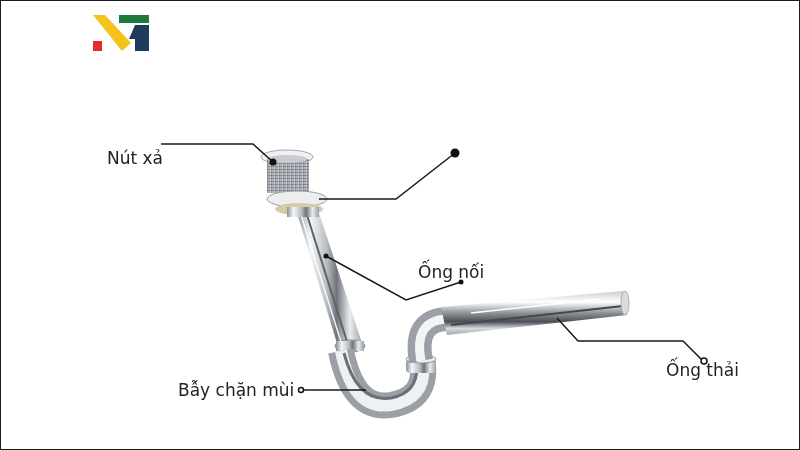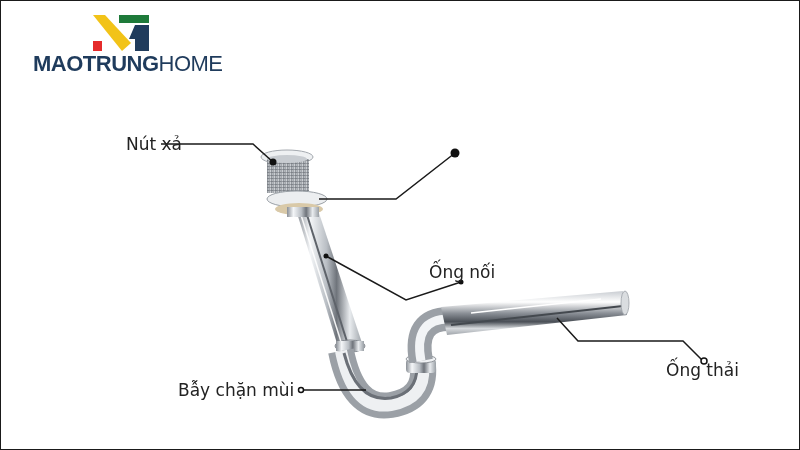--- a/index.html
+++ b/index.html
@@ -32,23 +32,20 @@
 
 <div class="frame">
 
   <div class="logo">
     <svg class="logo-mark" viewBox="0 0 60 40">
       <polygon points="2,2 14,2 40,30 31,38" fill="#f2c318"></polygon>
       <rect x="28" y="2" width="30" height="8" fill="#1e7a3a"></rect>
       <polygon points="44,12 58,12 58,38 44,38 44,26 38,26" fill="#1f3b5c"></polygon>
       <rect x="2" y="28" width="9" height="10" fill="#e52b2b"></rect>
     </svg>
-    <div class="logo-text">
-      <span class="bold">MAOTRUNG</span><span class="light">HOME</span>
-    </div>
   </div>
 
   <svg class="diagram" viewBox="0 0 800 450">
     <defs>
       <linearGradient id="chromeV" x1="0" y1="0" x2="1" y2="0">
         <stop offset="0" stop-color="#8a8f96"></stop>
         <stop offset="0.2" stop-color="#f4f6f8"></stop>
         <stop offset="0.45" stop-color="#b9bec4"></stop>
         <stop offset="0.6" stop-color="#6f747b"></stop>
         <stop offset="0.8" stop-color="#e9ecef"></stop>
@@ -121,18 +118,18 @@
     </g>
 
     <circle cx="272" cy="161" r="3.5" fill="#111111"></circle>
     <circle cx="454" cy="152" r="4.5" fill="#111111"></circle>
     <circle cx="325" cy="255" r="2.5" fill="#111111"></circle>
     <circle cx="460" cy="281" r="2.5" fill="#111111"></circle>
     <circle cx="703" cy="360" r="3" fill="#ffffff" stroke="#111111" stroke-width="1.5"></circle>
     <circle cx="300" cy="389" r="2.5" fill="#ffffff" stroke="#111111" stroke-width="1.5"></circle>
   </svg>
 
-  <div class="label" style="left:106px; top:133px;margin-left:19px;">Nút xả</div>
-  <div class="label" style="left:428px; top:261px;">Ống nối</div>
+  <div class="label" style="left:106px; top:147px;">Nút xả</div>
+  <div class="label" style="left:417px; top:261px;">Ống nối</div>
   <div class="label" style="left:177px; top:379px;">Bẫy chặn mùi</div>
   <div class="label" style="left:665px; top:359px;">Ống thải</div>
 
 </div>
 
 </body></html>

